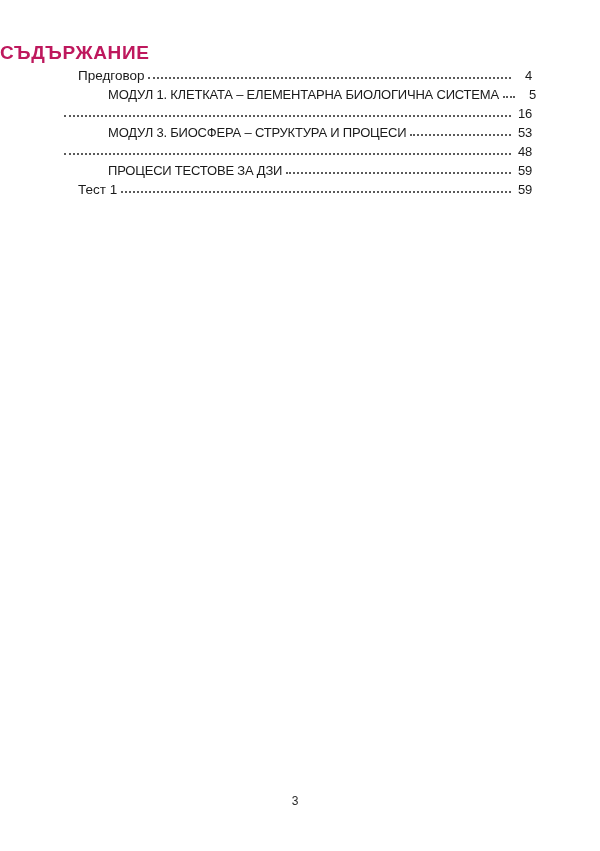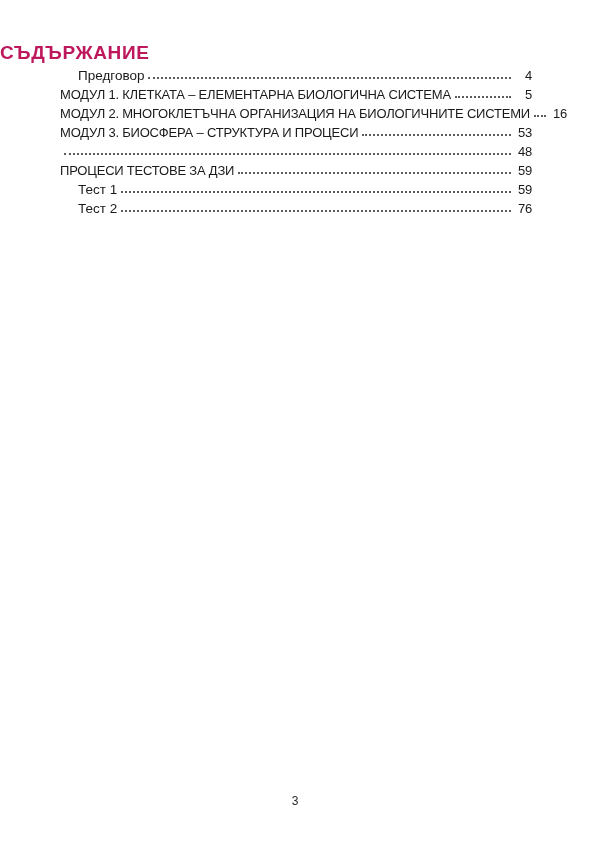--- a/index.html
+++ b/index.html
@@ -44,20 +44,21 @@
     font-size: 13px;
     letter-spacing: -0.2px;
     white-space: nowrap;
   }
   .toc-line.indent .label {
     margin-left: 18px;
   }
   .toc-line .label {
     flex: 0 0 auto;
     color: #1a1a1a;
+    margin-left: 48px;
   }
   .toc-line.sub .label {
     font-size: 13.5px;
     letter-spacing: 0;
   }
   .dots {
     flex: 1 1 auto;
     align-self: flex-end;
     border-bottom: 2px dotted #5a5a5a;
     margin: 0 4px 4px 4px;
@@ -91,21 +92,20 @@
         <span class="label">Предговор</span>
         <span class="dots"></span>
         <span class="pagenum">4</span>
       </div>
       <div class="toc-line">
         <span class="label">МОДУЛ 1. КЛЕТКАТА – ЕЛЕМЕНТАРНА БИОЛОГИЧНА СИСТЕМА</span>
         <span class="dots"></span>
         <span class="pagenum">5</span>
       </div>
       <div class="toc-line">
-        <span class="label">МОДУЛ 2. МНОГОКЛЕТЪЧНА ОРГАНИЗАЦИЯ НА БИОЛОГИЧНИТЕ СИСТЕМИ</span>
         <span class="dots"></span>
         <span class="pagenum">16</span>
       </div>
       <div class="toc-line">
         <span class="label">МОДУЛ 3. БИОСФЕРА – СТРУКТУРА И ПРОЦЕСИ</span>
         <span class="dots"></span>
         <span class="pagenum">53</span>
       </div>
       <div class="toc-line">
         <span class="dots"></span>
@@ -114,21 +114,16 @@
       <div class="toc-line">
         <span class="label">ПРОЦЕСИ ТЕСТОВЕ ЗА ДЗИ</span>
         <span class="dots"></span>
         <span class="pagenum">59</span>
       </div>
       <div class="toc-line indent sub">
         <span class="label">Тест 1</span>
         <span class="dots"></span>
         <span class="pagenum">59</span>
       </div>
-      <div class="toc-line indent sub">
-        <span class="label">Тест 2</span>
-        <span class="dots"></span>
-        <span class="pagenum">76</span>
-      </div>
     </div>
 
   <div class="footer-pagenum">3</div>
 </div>
 
 </body></html>

